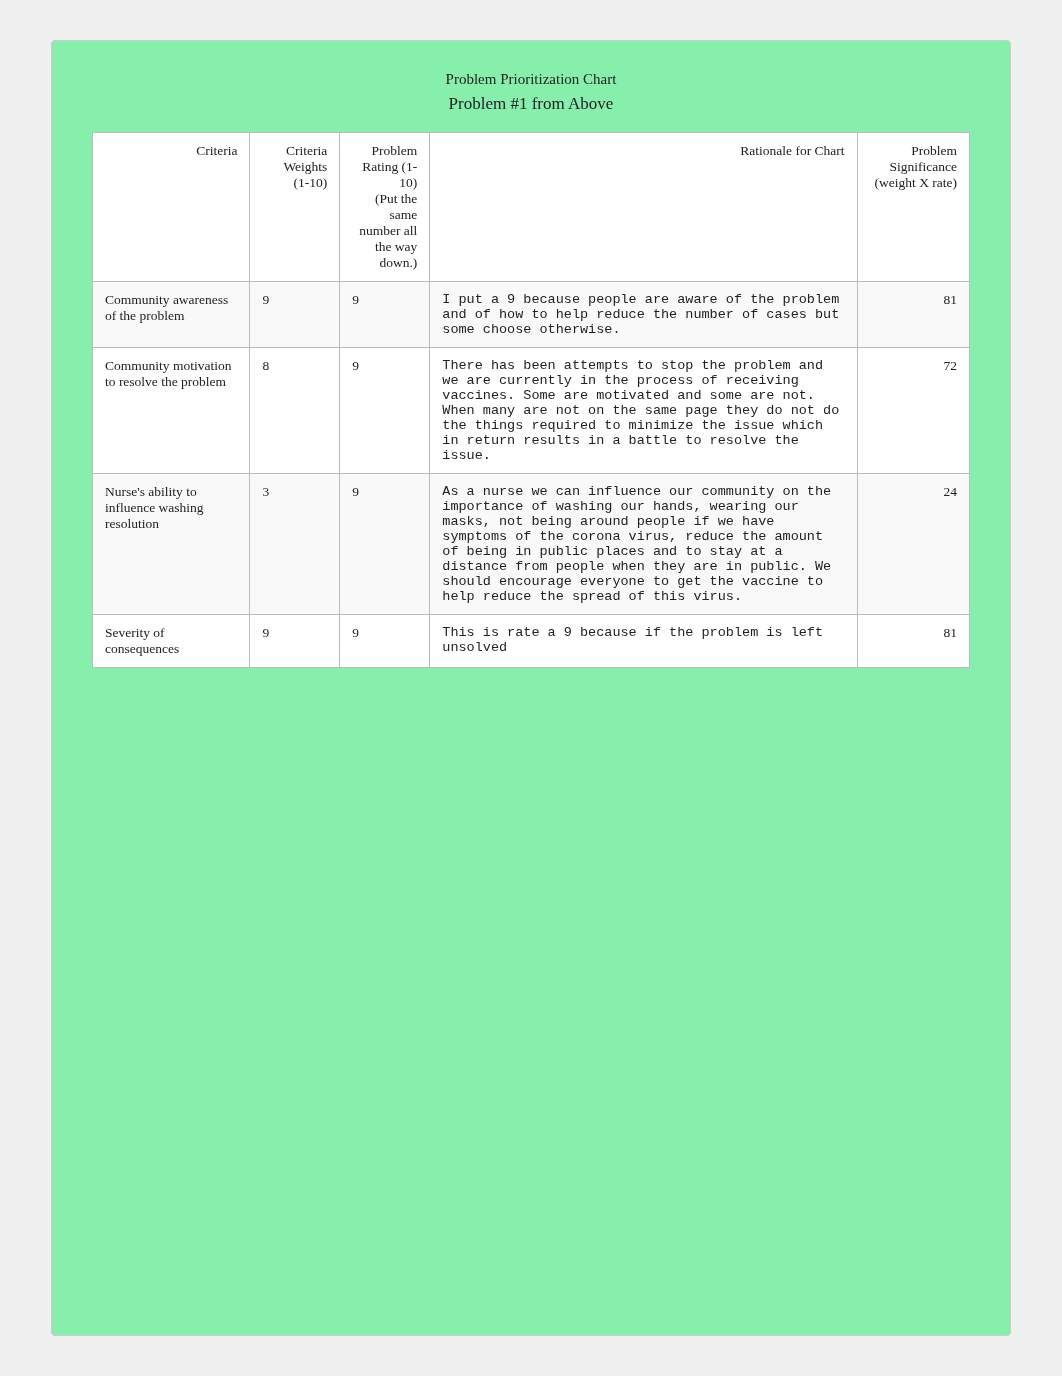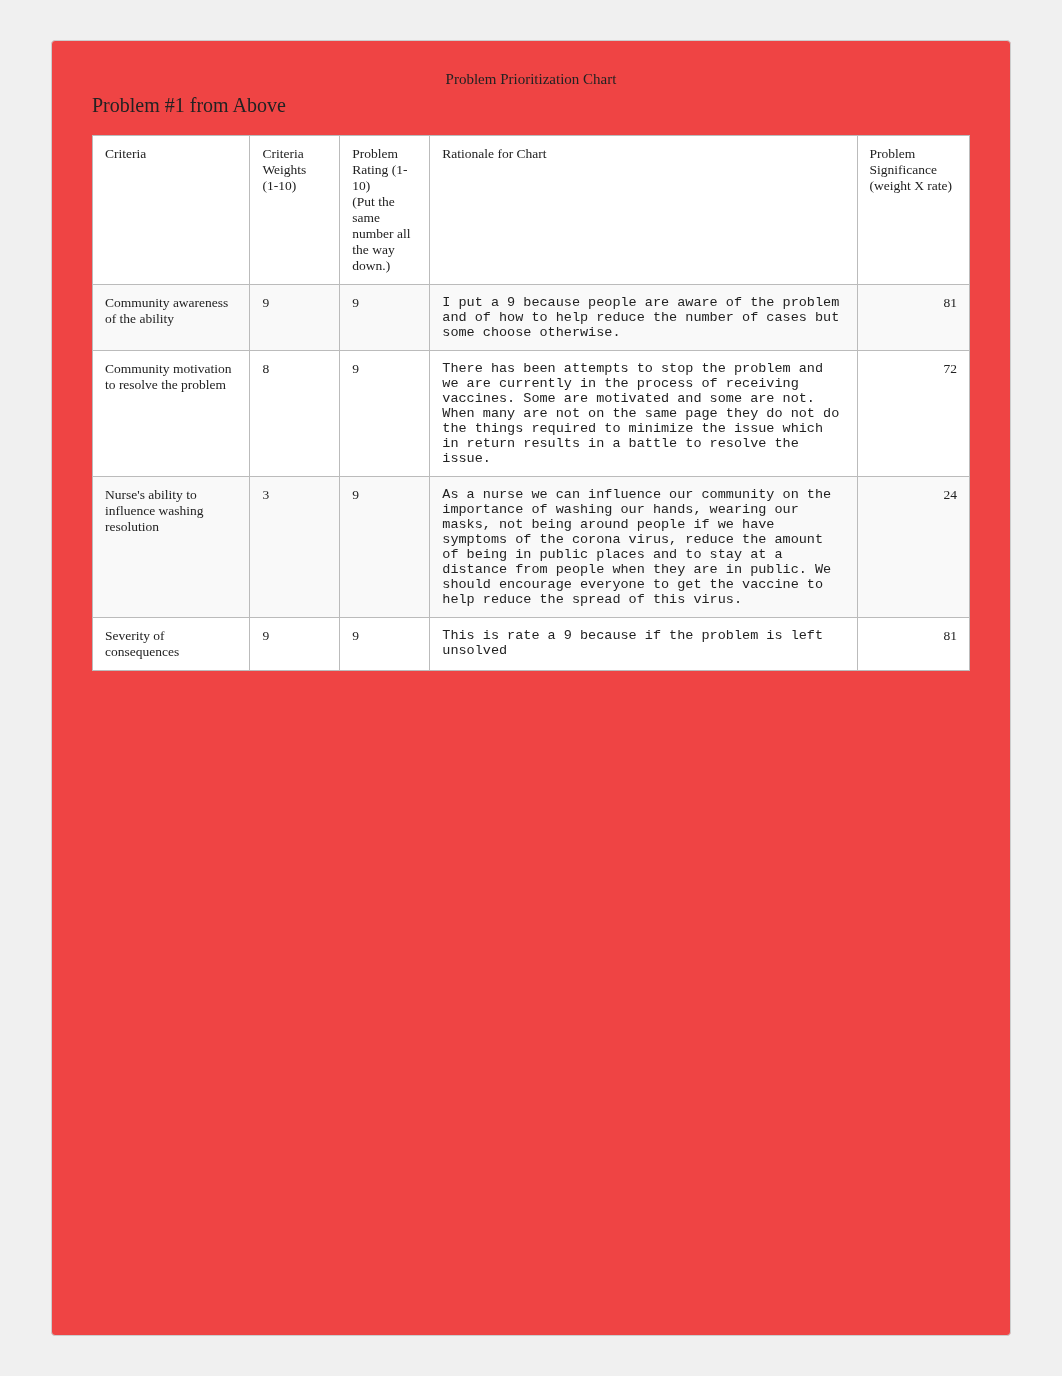--- a/index.html
+++ b/index.html
@@ -11,55 +11,55 @@
       background: #f0f0f0;
       font-family: Georgia, 'Times New Roman', serif;
       font-size: 14px;
       color: #222;
       display: flex;
       justify-content: center;
       padding: 40px 20px;
       min-height: 1376px;
     }
     .page-container {
-      background: #ef4444;
+      background: #86efac;
       border: 1px solid #ccc;
       border-radius: 4px;
       width: 960px;
       padding: 30px 40px 40px 40px;
     }
     .chart-title {
       text-align: center;
       font-size: 15px;
       font-weight: normal;
       margin-bottom: 6px;
       color: #222;
     }
     .chart-subtitle {
-      text-align: left;
-      font-size: 20px;
+      text-align: center;
+      font-size: 17px;
       font-weight: normal;
       margin-bottom: 18px;
       color: #222;
     }
     table {
       width: 100%;
       border-collapse: collapse;
     }
     th, td {
       border: 1px solid #bbb;
       padding: 10px 12px;
       vertical-align: top;
       font-size: 13.5px;
     }
     thead tr {
       background: #fff;
     }
     thead th {
-      text-align: left;
+      text-align: right;
       font-weight: normal;
       font-size: 13.5px;
     }
     tbody tr:nth-child(odd) {
       background: #f9f9f9;
     }
     tbody tr:nth-child(even) {
       background: #fff;
     }
     td.criteria-cell {
@@ -95,21 +95,21 @@
       <tr>
         <th>Criteria</th>
         <th>Criteria<br>Weights<br>(1-10)</th>
         <th>Problem<br>Rating (1-10)<br>(Put the same<br>number all<br>the way<br>down.)</th>
         <th>Rationale for Chart</th>
         <th>Problem<br>Significance<br>(weight X rate)</th>
       </tr>
     </thead>
     <tbody id="table-body">
     <tr>
-          <td class="criteria-cell">Community awareness of the ability</td>
+          <td class="criteria-cell">Community awareness of the problem</td>
           <td class="weight-cell">9</td>
           <td class="rating-cell">9</td>
           <td class="rationale-cell">I put a 9 because people are aware of the problem and of how to help reduce the number of cases but some choose otherwise.</td>
           <td class="significance-cell">81</td>
         </tr>
         <tr>
           <td class="criteria-cell">Community motivation to resolve the problem</td>
           <td class="weight-cell">8</td>
           <td class="rating-cell">9</td>
           <td class="rationale-cell">There has been attempts to stop the problem and we are currently in the process of receiving vaccines. Some are motivated and some are not. When many are not on the same page they do not do the things required to minimize the issue which in return results in a battle to resolve the issue.</td>

